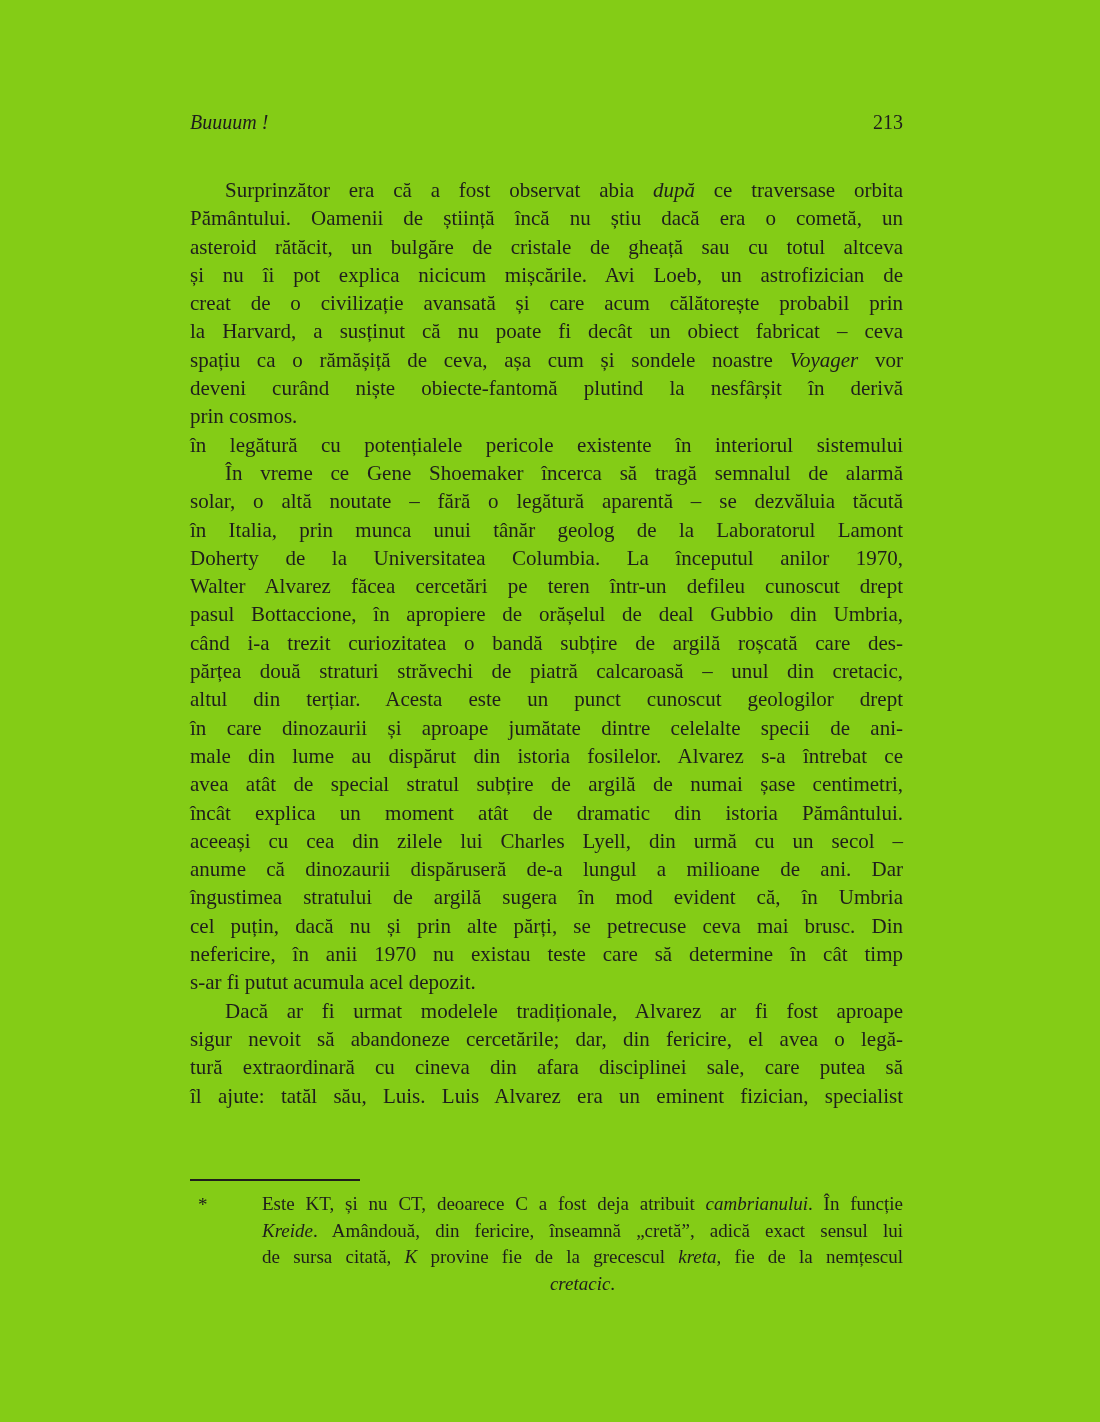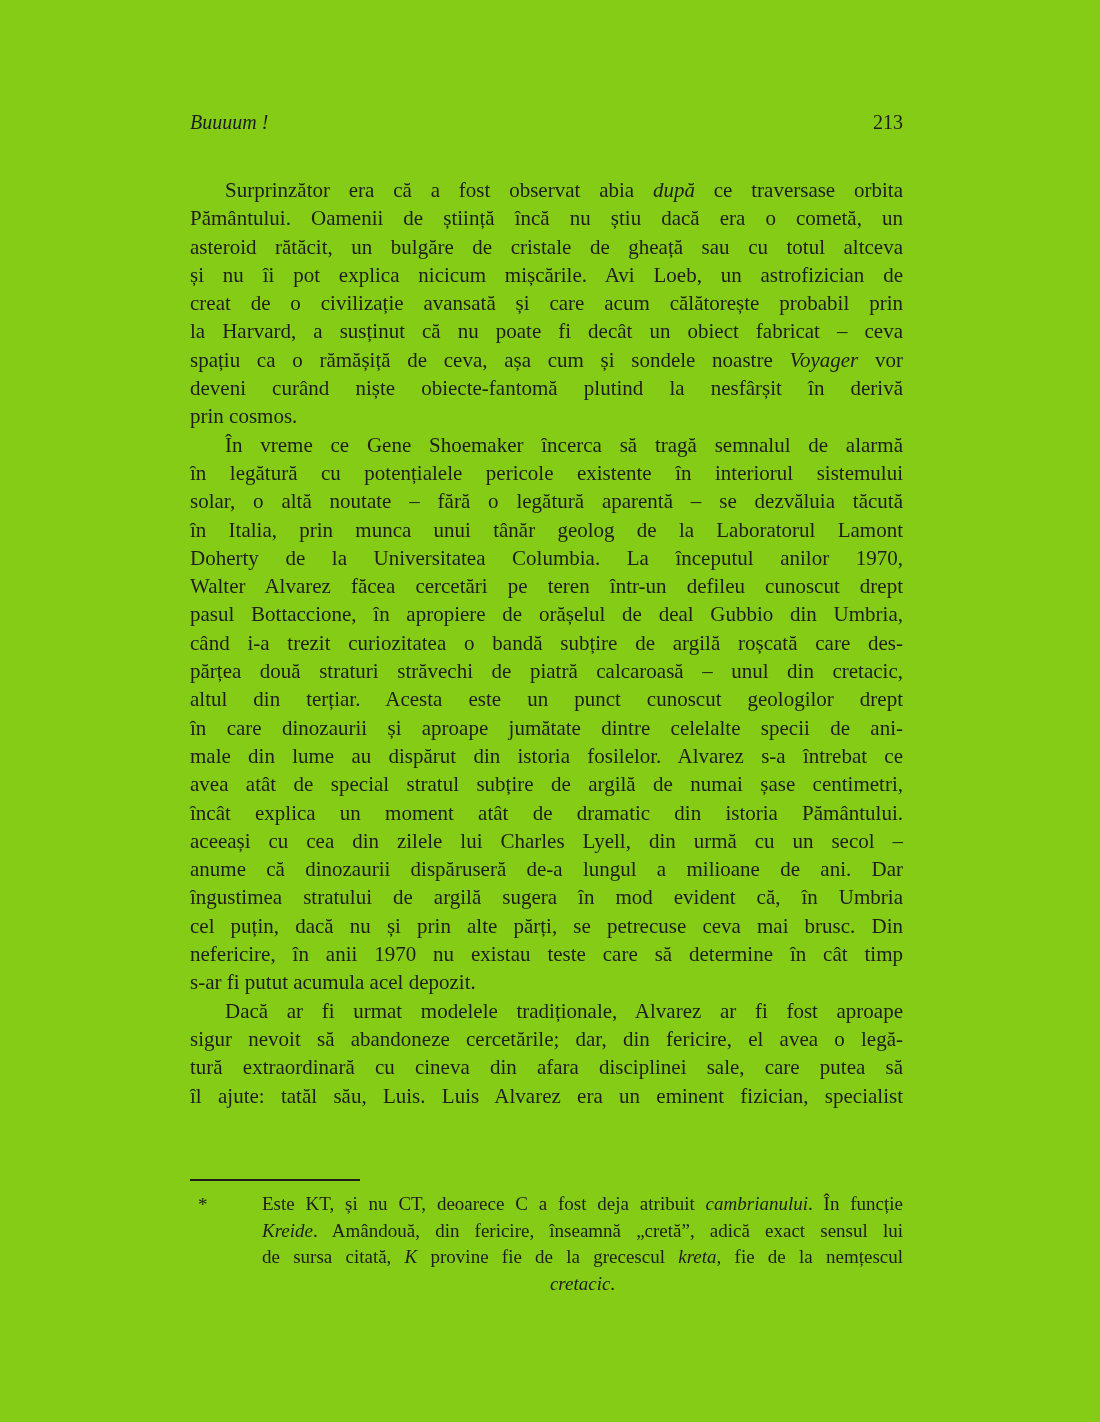--- a/index.html
+++ b/index.html
@@ -93,22 +93,22 @@
         <div class="line just"><span>Pământului. Oamenii de știință încă nu știu dacă era o cometă, un</span></div>
         <div class="line just"><span>asteroid rătăcit, un bulgăre de cristale de gheață sau cu totul altceva</span></div>
         <div class="line just"><span>și nu îi pot explica nicicum mișcările. Avi Loeb, un astrofizician de</span></div>
         <div class="line just"><span>creat de o civilizație avansată și care acum călătorește probabil prin</span></div>
         <div class="line just"><span>la Harvard, a susținut că nu poate fi decât un obiect fabricat – ceva</span></div>
         <div class="line just"><span>spațiu ca o rămășiță de ceva, așa cum și sondele noastre </span><span class="it">Voyager</span><span> vor</span></div>
         <div class="line just"><span>deveni curând niște obiecte-fantomă plutind la nesfârșit în derivă</span></div>
         <div class="line"><span>prin cosmos.</span></div>
       </div>
       <div class="para">
+        <div class="line just"><span>în legătură cu potențialele pericole existente în interiorul sistemului</span></div>
         <div class="line just indent"><span>În vreme ce Gene Shoemaker încerca să tragă semnalul de alarmă</span></div>
-        <div class="line just"><span>în legătură cu potențialele pericole existente în interiorul sistemului</span></div>
         <div class="line just"><span>solar, o altă noutate – fără o legătură aparentă – se dezvăluia tăcută</span></div>
         <div class="line just"><span>în Italia, prin munca unui tânăr geolog de la Laboratorul Lamont</span></div>
         <div class="line just"><span>Doherty de la Universitatea Columbia. La începutul anilor 1970,</span></div>
         <div class="line just"><span>Walter Alvarez făcea cercetări pe teren într-un defileu cunoscut drept</span></div>
         <div class="line just"><span>pasul Bottaccione, în apropiere de orășelul de deal Gubbio din Umbria,</span></div>
         <div class="line just"><span>când i-a trezit curiozitatea o bandă subțire de argilă roșcată care des-</span></div>
         <div class="line just"><span>părțea două straturi străvechi de piatră calcaroasă – unul din cretacic,</span></div>
         <div class="line just"><span>altul din terțiar. Acesta este un punct cunoscut geologilor drept</span></div>
         <div class="line just"><span>în care dinozaurii și aproape jumătate dintre celelalte specii de ani-</span></div>
         <div class="line just"><span>male din lume au dispărut din istoria fosilelor. Alvarez s-a întrebat ce</span></div>

